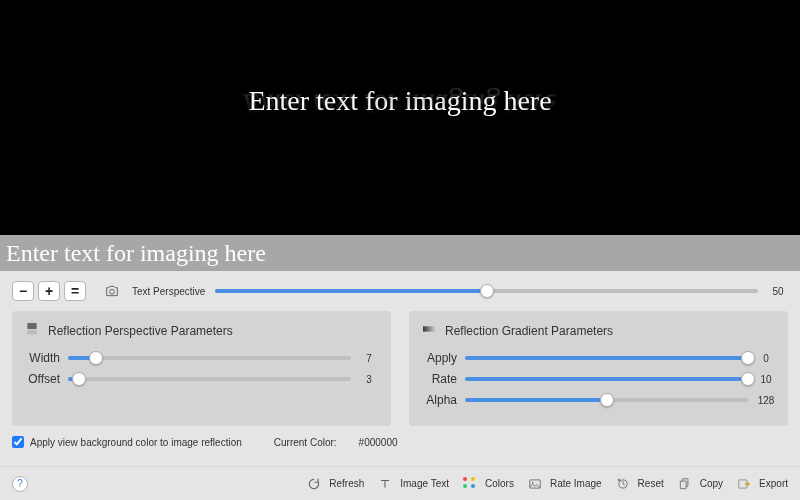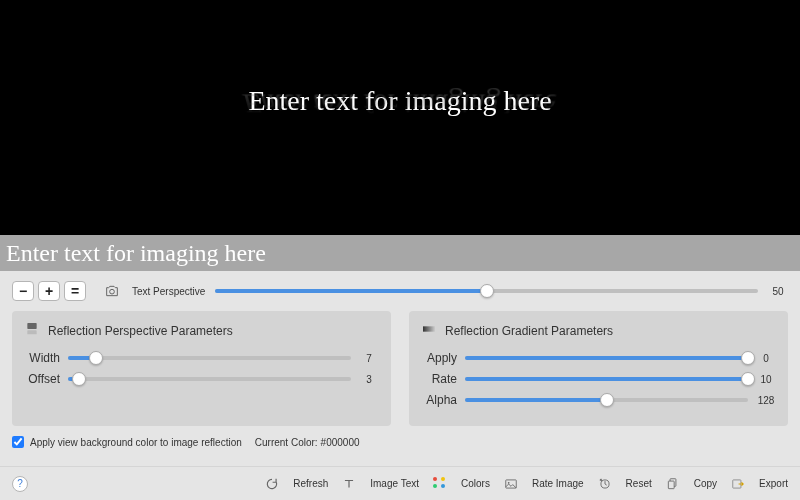--- a/index.html
+++ b/index.html
@@ -19,26 +19,26 @@
 .slider-track{position:relative;height:4px;background:#bfbfbf;border-radius:2px;flex:1}
 .slider-fill{position:absolute;left:0;top:0;height:100%;background:#4a90e2;border-radius:2px}
 .slider-knob{position:absolute;width:14px;height:14px;background:#fff;border:1px solid #aaa;border-radius:50%;top:50%;transform:translate(-50%,-50%);box-shadow:0 1px 2px rgba(0,0,0,0.2)}
 .slider-val{font-size:10px;color:#333;min-width:20px;text-align:center}
 .panels{display:flex;gap:18px}
 .panel{background:#d4d4d4;border-radius:4px;padding:10px 12px 12px 12px;flex:1}
 .panel-head{display:flex;align-items:center;gap:8px;margin-bottom:10px}
 .panel-title{font-size:12px;color:#333;font-weight:400}
 .param-row{display:flex;align-items:center;gap:8px;margin-bottom:7px}
 .param-label{font-size:12px;color:#333;width:36px;text-align:right}
-.bottom-row{display:flex;align-items:center;gap:13px;margin-top:10px;font-size:10px;color:#333}
+.bottom-row{display:flex;align-items:center;gap:32px;margin-top:10px;font-size:10px;color:#333}
 .chk{width:12px;height:12px;accent-color:#1e7bff}
 .toolbar{position:absolute;bottom:0;left:0;right:0;height:34px;background:#e5e5e5;display:flex;align-items:center;padding:0 12px;gap:14px;border-top:1px solid #d5d5d5}
 .help-btn{width:16px;height:16px;border:1px solid #b5b5b5;border-radius:50%;display:flex;align-items:center;justify-content:center;font-size:10px;color:#3b7dd8;cursor:pointer;background:#fff}
 .spacer{flex:1}
-.tbtn{display:flex;align-items:center;gap:14px;font-size:10px;color:#333;cursor:pointer}
+.tbtn{display:flex;align-items:center;gap:8px;font-size:10px;color:#333;cursor:pointer}
 .tbtn svg{width:14px;height:14px}
 .swatch{width:14px;height:14px}
 .gitem{width:4px;height:4px;border-radius:50%}
 </style>
 </head>
 <body>
 
 <div class="preview">
   <div class="preview-text">Enter text for imaging here</div>
   <div class="preview-reflection">Enter text for imaging here</div>

